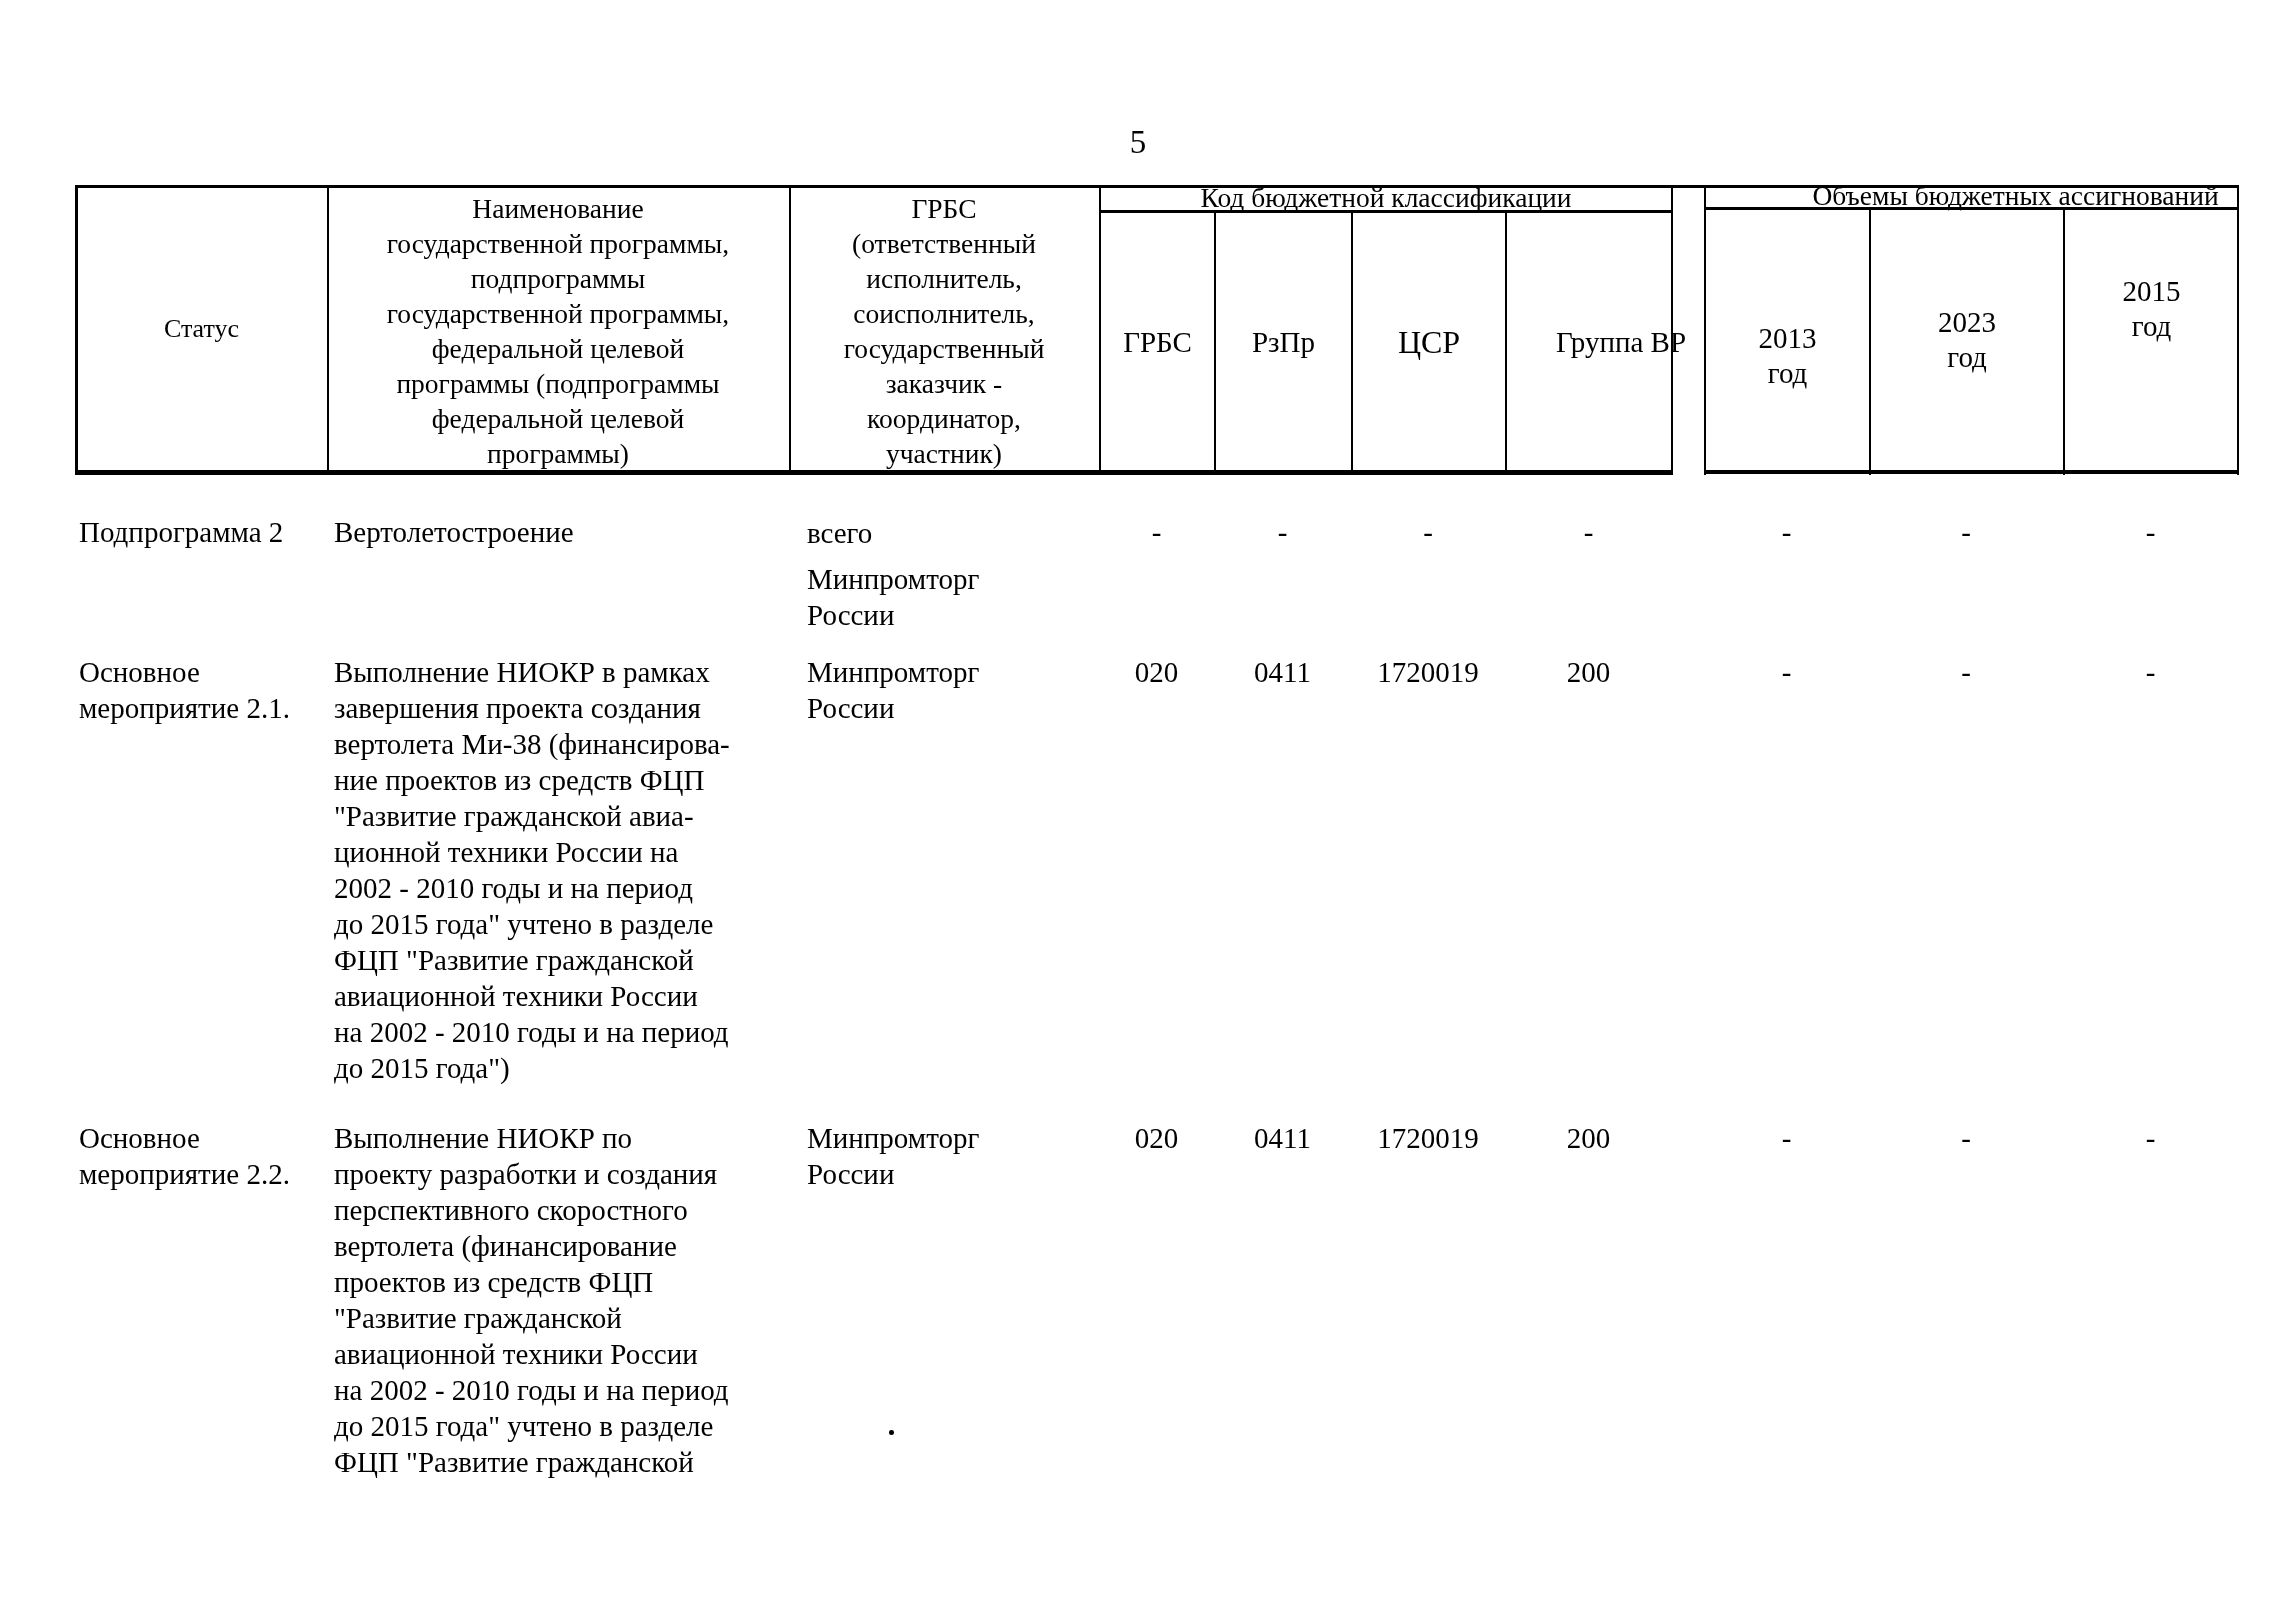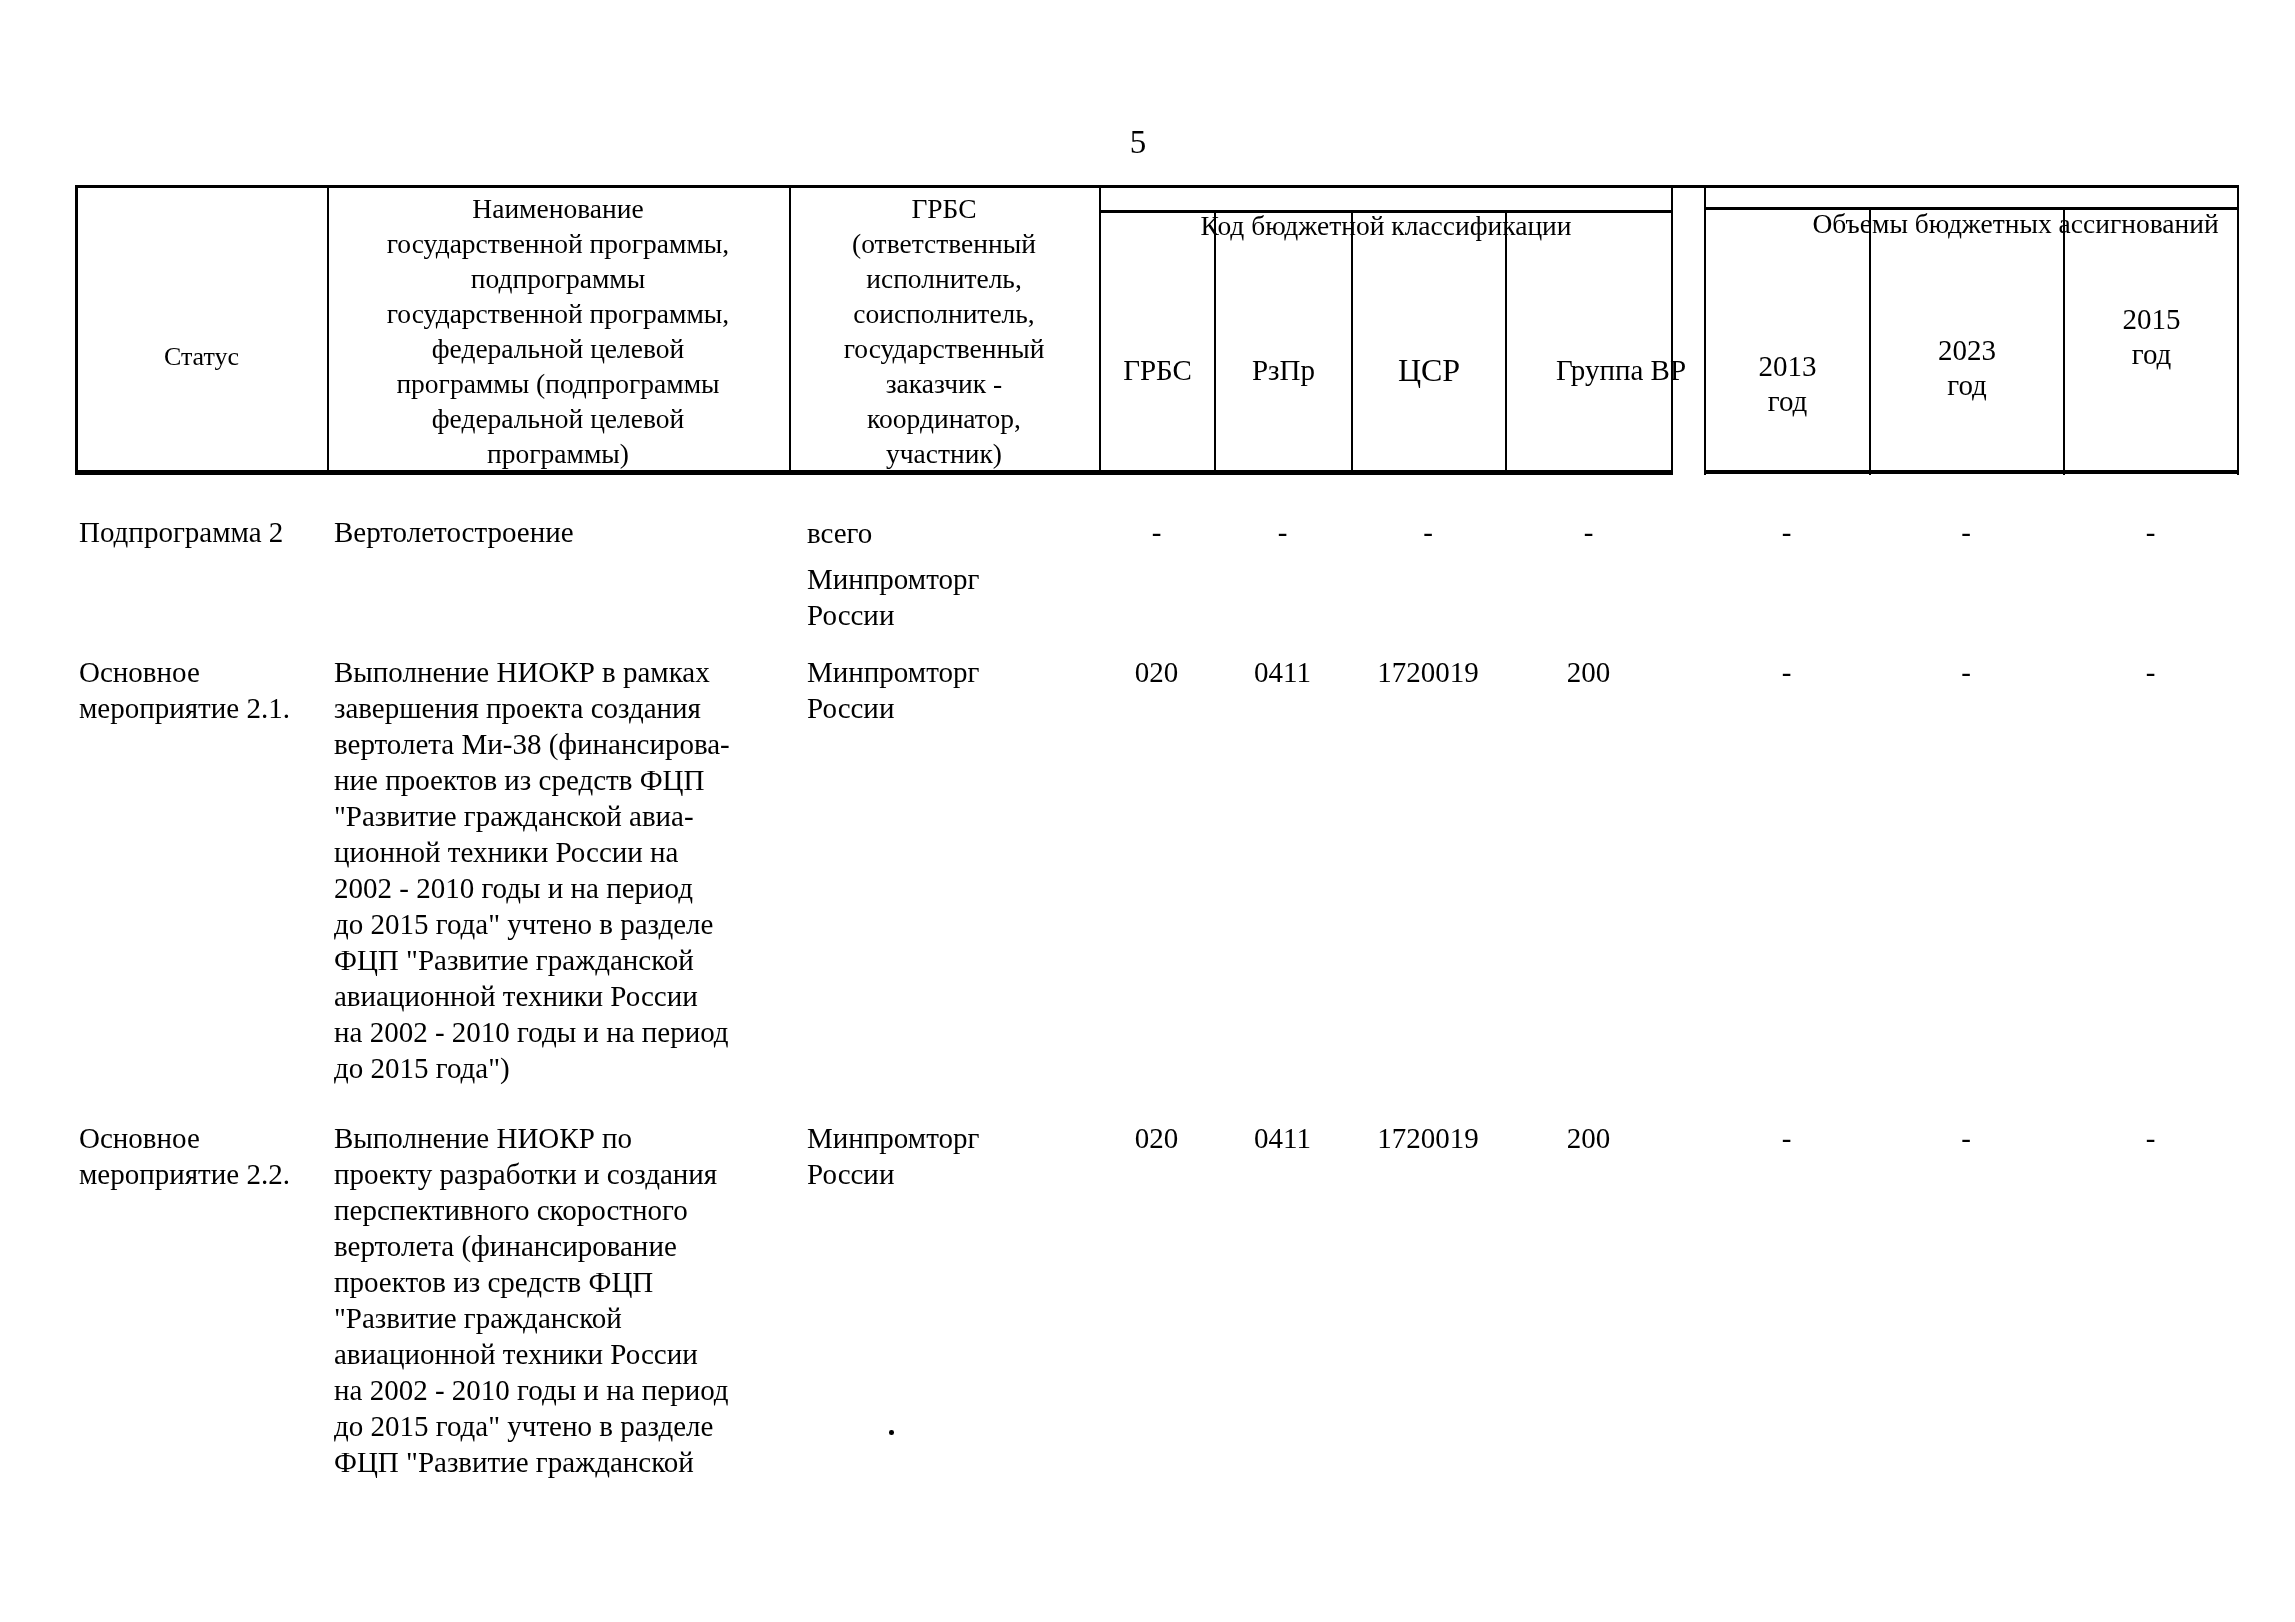--- a/index.html
+++ b/index.html
@@ -24,21 +24,20 @@
     line-height: 35px;
     text-align: center;
   }
   .flexc {
     position: absolute;
     display: flex;
     align-items: center;
     justify-content: center;
     text-align: center;
     white-space: pre-line;
-    margin-top: 28px;
   }
   .num {
     position: absolute;
     font-size: 29px;
     line-height: 36px;
     text-align: center;
   }
   .page-num {
     position: absolute;
     left: 1112px; top: 124px; width: 52px;

